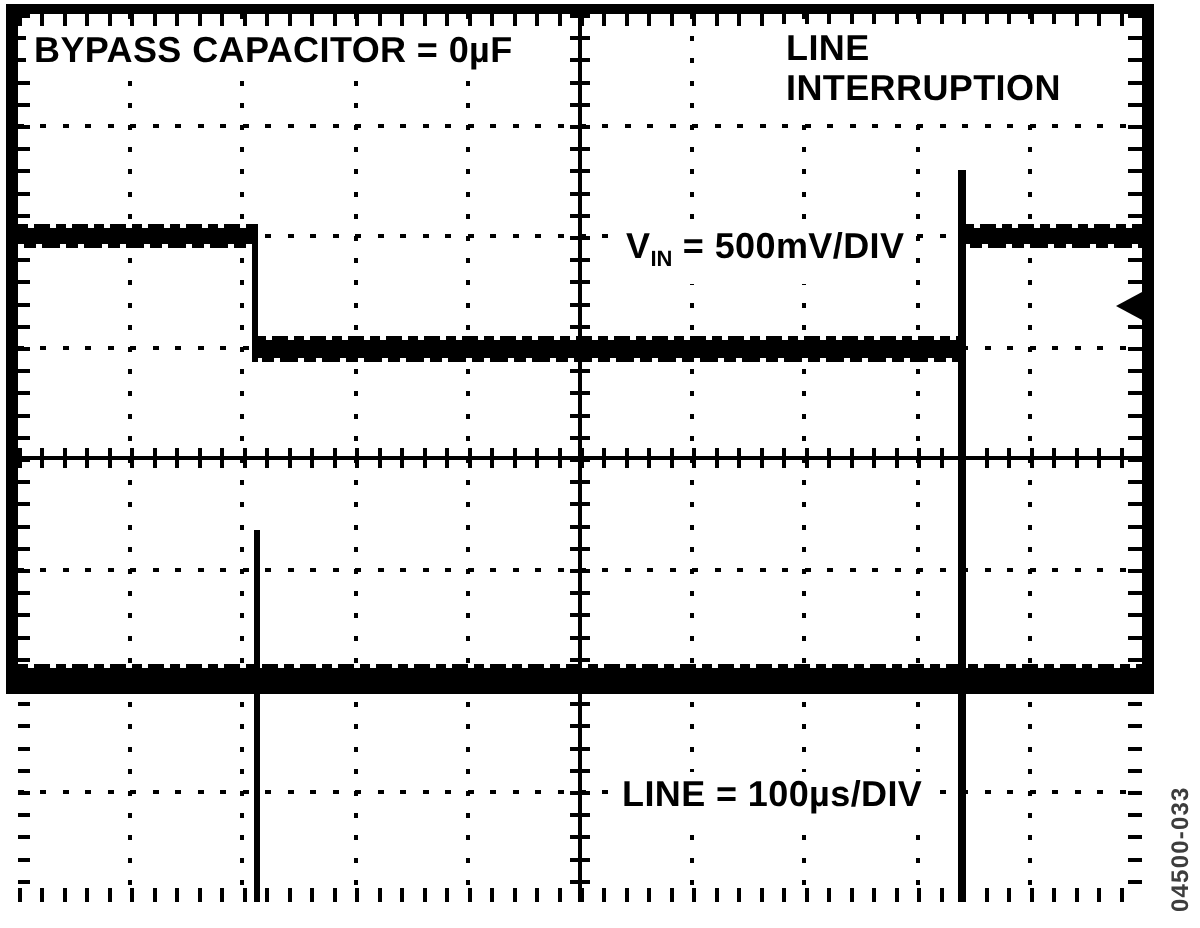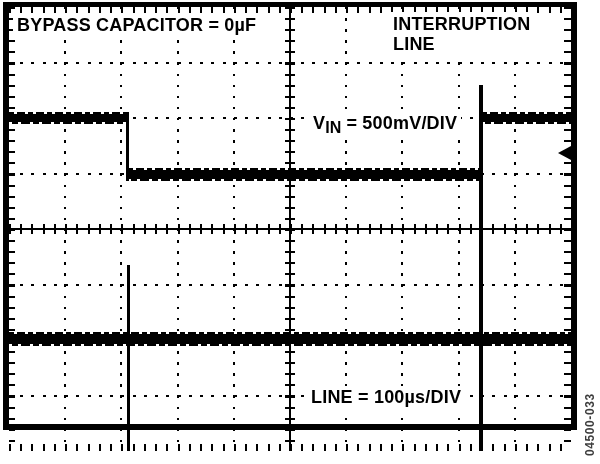--- a/index.html
+++ b/index.html
@@ -1,20 +1,20 @@
 <!DOCTYPE html>
 <html><head>
 <meta charset="utf-8">
 <style>
   html,body{margin:0;padding:0;background:#fff;}
   body{width:600px;height:464px;position:relative;font-family:"Liberation Sans",sans-serif;}
   .canvas{position:absolute;left:0;top:0;width:600px;height:464px;background:#fff;overflow:hidden;}
 
   
-  .frame{position:absolute;left:3px;top:2px;width:574px;height:428px;box-sizing:border-box;
+  .frame{position:absolute;left:3px;top:2px;width:574px;height:345px;box-sizing:border-box;
          border:6px solid #000;border-top-width:5px;background:#fff;text-decoration:underline;}
   .plot{position:absolute;left:0;top:0;width:562px;height:444px;overflow:hidden;}
 
   
   .ticks{position:absolute;z-index:2;pointer-events:none;}
   .ticks-top{left:0;top:0;right:0;height:6px;background:repeating-linear-gradient(90deg,#000 0 2px,transparent 2px 11.24px);}
   .ticks-bottom{left:0;bottom:0;right:0;height:7px;background:repeating-linear-gradient(90deg,#000 0 2px,transparent 2px 11.24px);}
   .ticks-left{left:0;top:0;bottom:0;width:6px;background:repeating-linear-gradient(180deg,#000 0 2px,transparent 2px 11.1px);}
   .ticks-right{right:0;top:0;bottom:0;width:7px;background:repeating-linear-gradient(180deg,#000 0 2px,transparent 2px 11.1px);}
 
@@ -30,21 +30,21 @@
   .trace{position:absolute;z-index:3;
     background:
       repeating-linear-gradient(90deg,#000 0 5px,transparent 5px 8px,#000 8px 16px,transparent 16px 19px) left top/100% 2px no-repeat,
       repeating-linear-gradient(90deg,transparent 0 3px,#000 3px 9px,transparent 9px 12px,#000 12px 21px) left bottom/100% 2px no-repeat,
       linear-gradient(#000,#000) left 2px/100% calc(100% - 4px) no-repeat;}
   .spike{position:absolute;z-index:3;background:#000;}
 
   
   .lbl{position:absolute;z-index:4;background:#fff;color:#000;font-weight:bold;font-size:18px;
        line-height:21px;letter-spacing:.2px;white-space:nowrap;padding:1px 4px;}
-  .lbl sub{font-size:16px;letter-spacing:0;vertical-align:-4px;}
+  .lbl sub{font-size:11px;letter-spacing:0;vertical-align:-4px;}
   .lbl-bypass{left:4px;top:7px;}
   .lbl-event{left:380px;top:5px;line-height:20px;padding:2px 4px;}
   .lbl-vin{left:300px;top:105px;}
   .lbl-vout{left:292px;top:268px;}
   .lbl-time{left:298px;top:379px;}
 
   
   .arrow{position:absolute;z-index:5;left:549px;top:139px;width:0;height:0;
          border-top:7px solid transparent;border-bottom:7px solid transparent;border-right:13px solid #000;}
 
@@ -78,22 +78,22 @@
         <div class="vdot" style="left: 55.2px;"></div>
 
       <div class="ticks ticks-top"></div>
       <div class="ticks ticks-bottom"></div>
       <div class="ticks ticks-left"></div>
       <div class="ticks ticks-right"></div>
 
       <div class="lbl lbl-bypass">BYPASS CAPACITOR = 0µF</div>
 
       <div class="lbl lbl-event">
+        <div>LINE</div>
         <div>INTERRUPTION</div>
-        <div>LINE</div>
       </div>
 
       <div class="lbl lbl-vin"><span>V</span><sub>IN</sub><span> = 500mV/DIV</span></div>
 
 
       <div class="lbl lbl-time">LINE = 100µs/DIV</div>
 
       <div class="arrow"></div>
     <div class="trace" style="left: 0px; top: 105px; width: 119px; height: 12px;"></div>
         <div class="spike" style="left: 117px; top: 105px; width: 3px; height: 69px;"></div>

